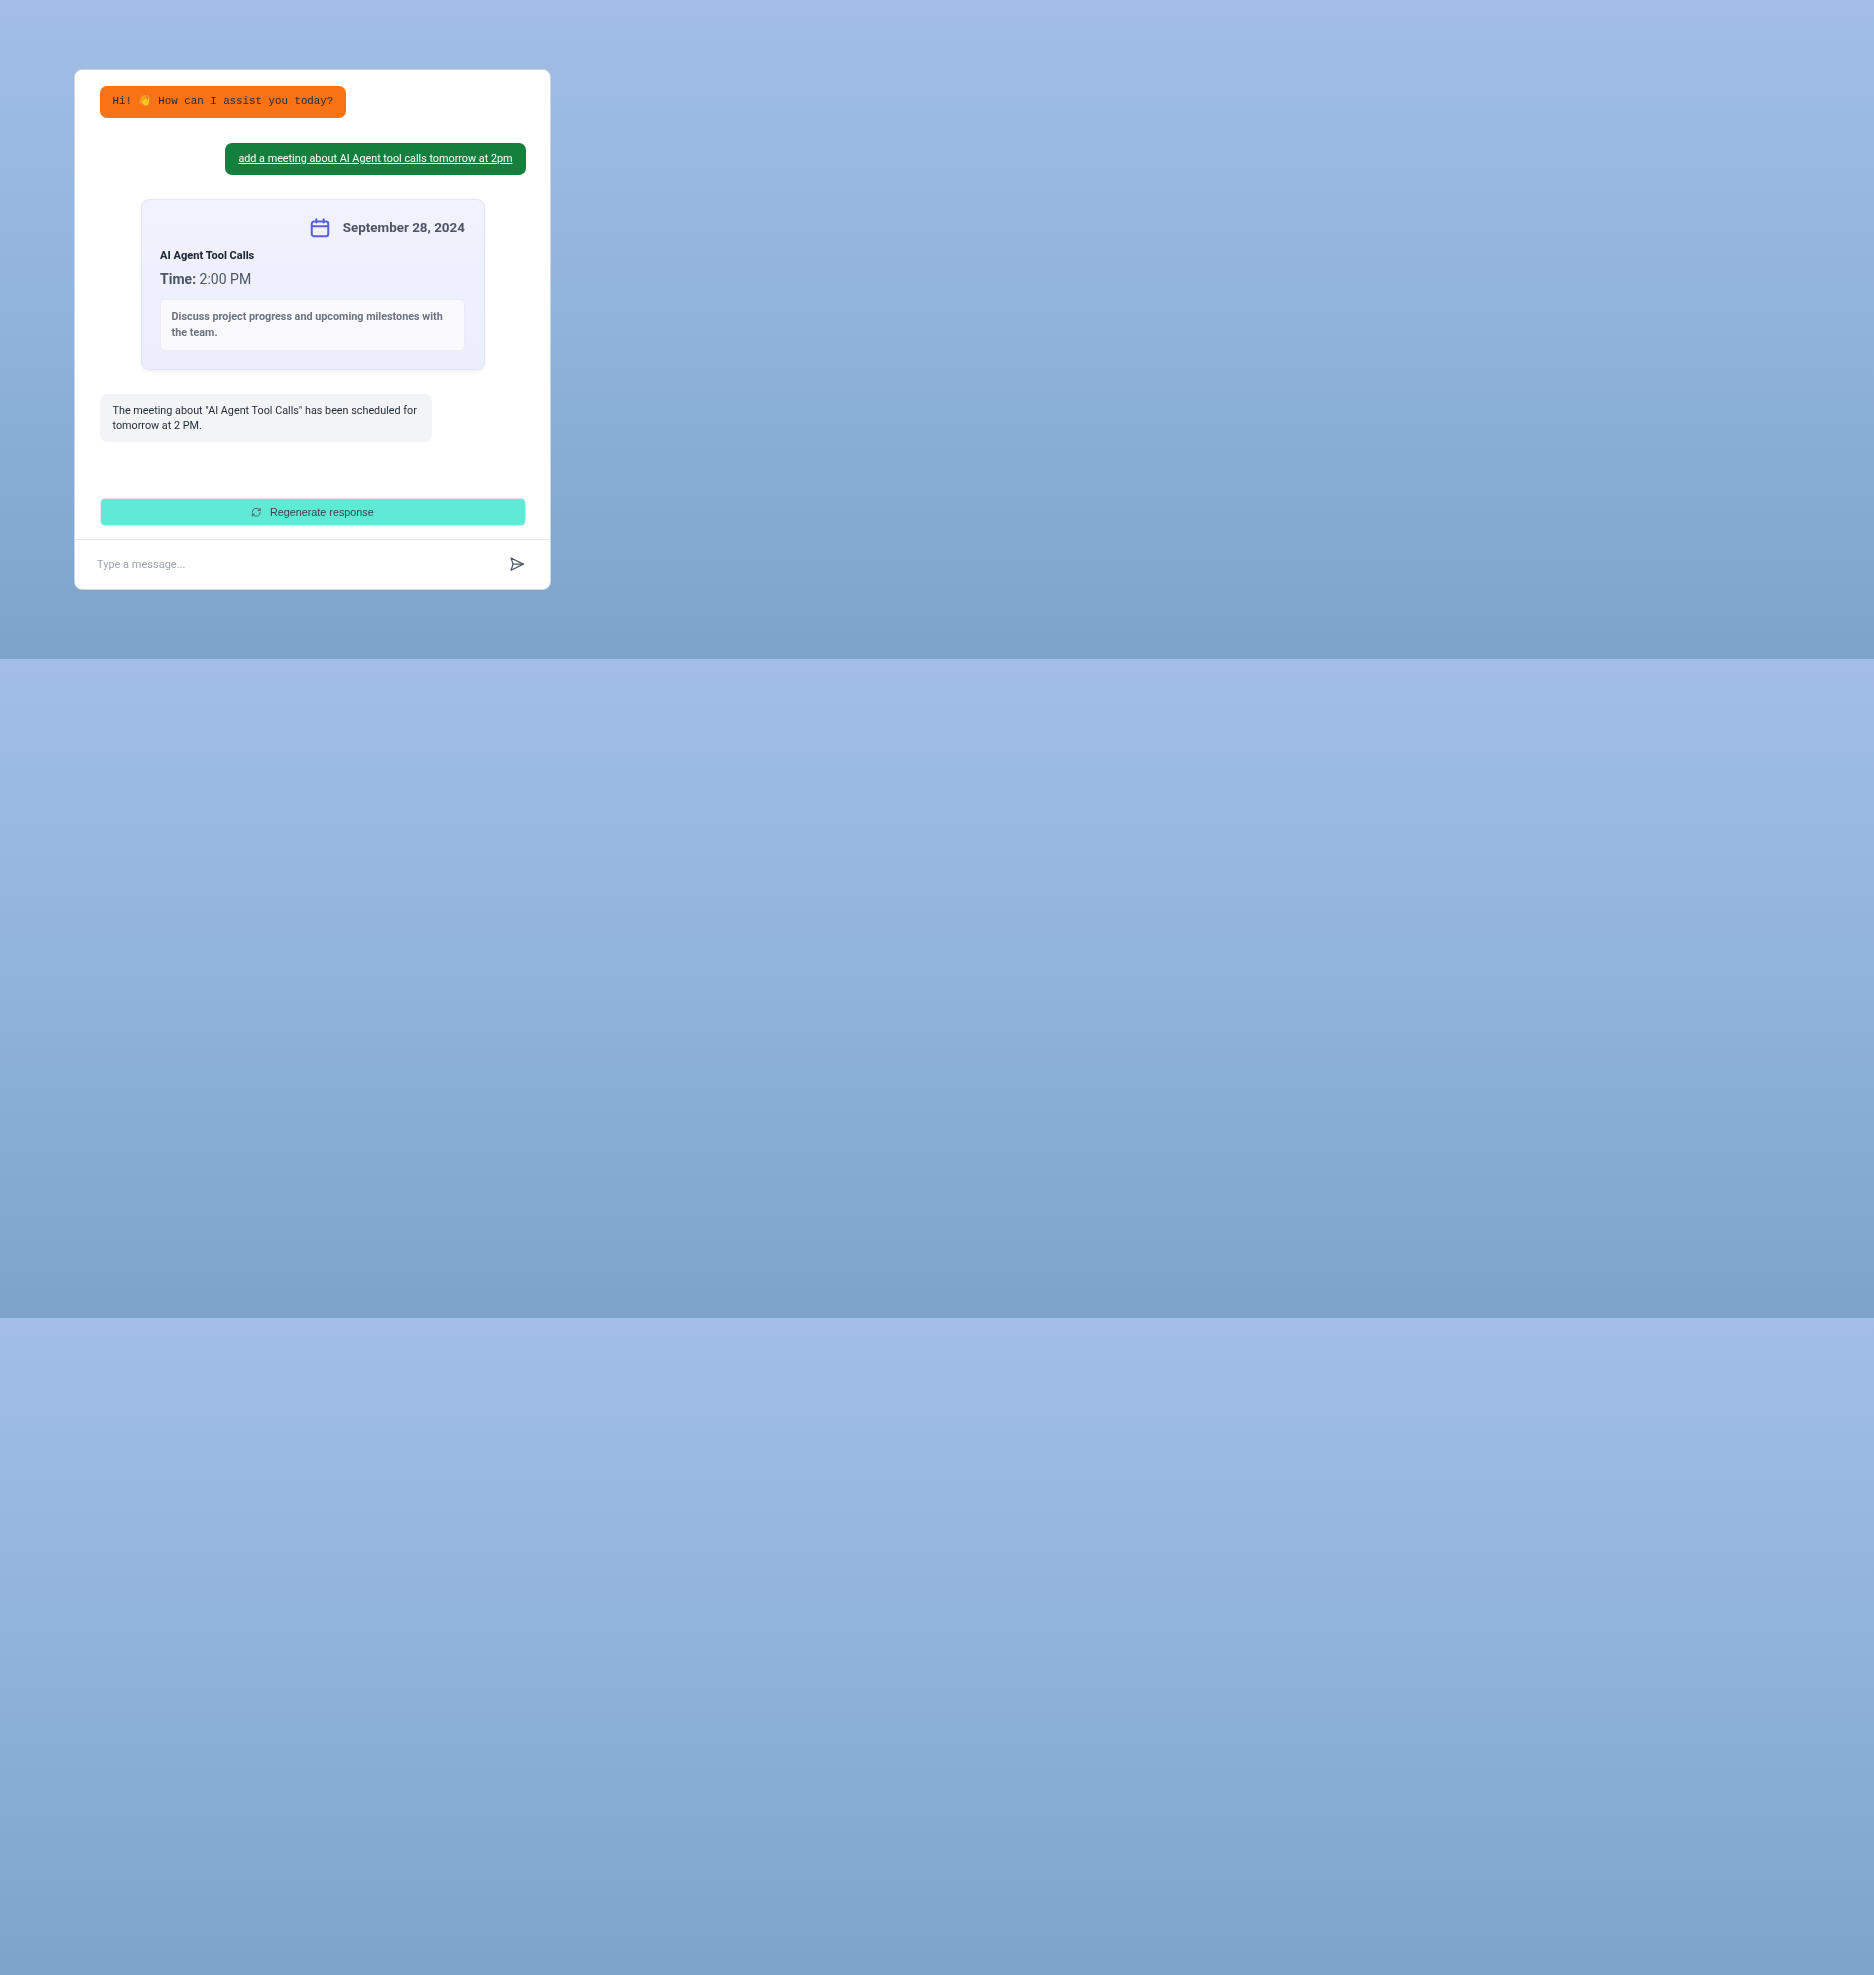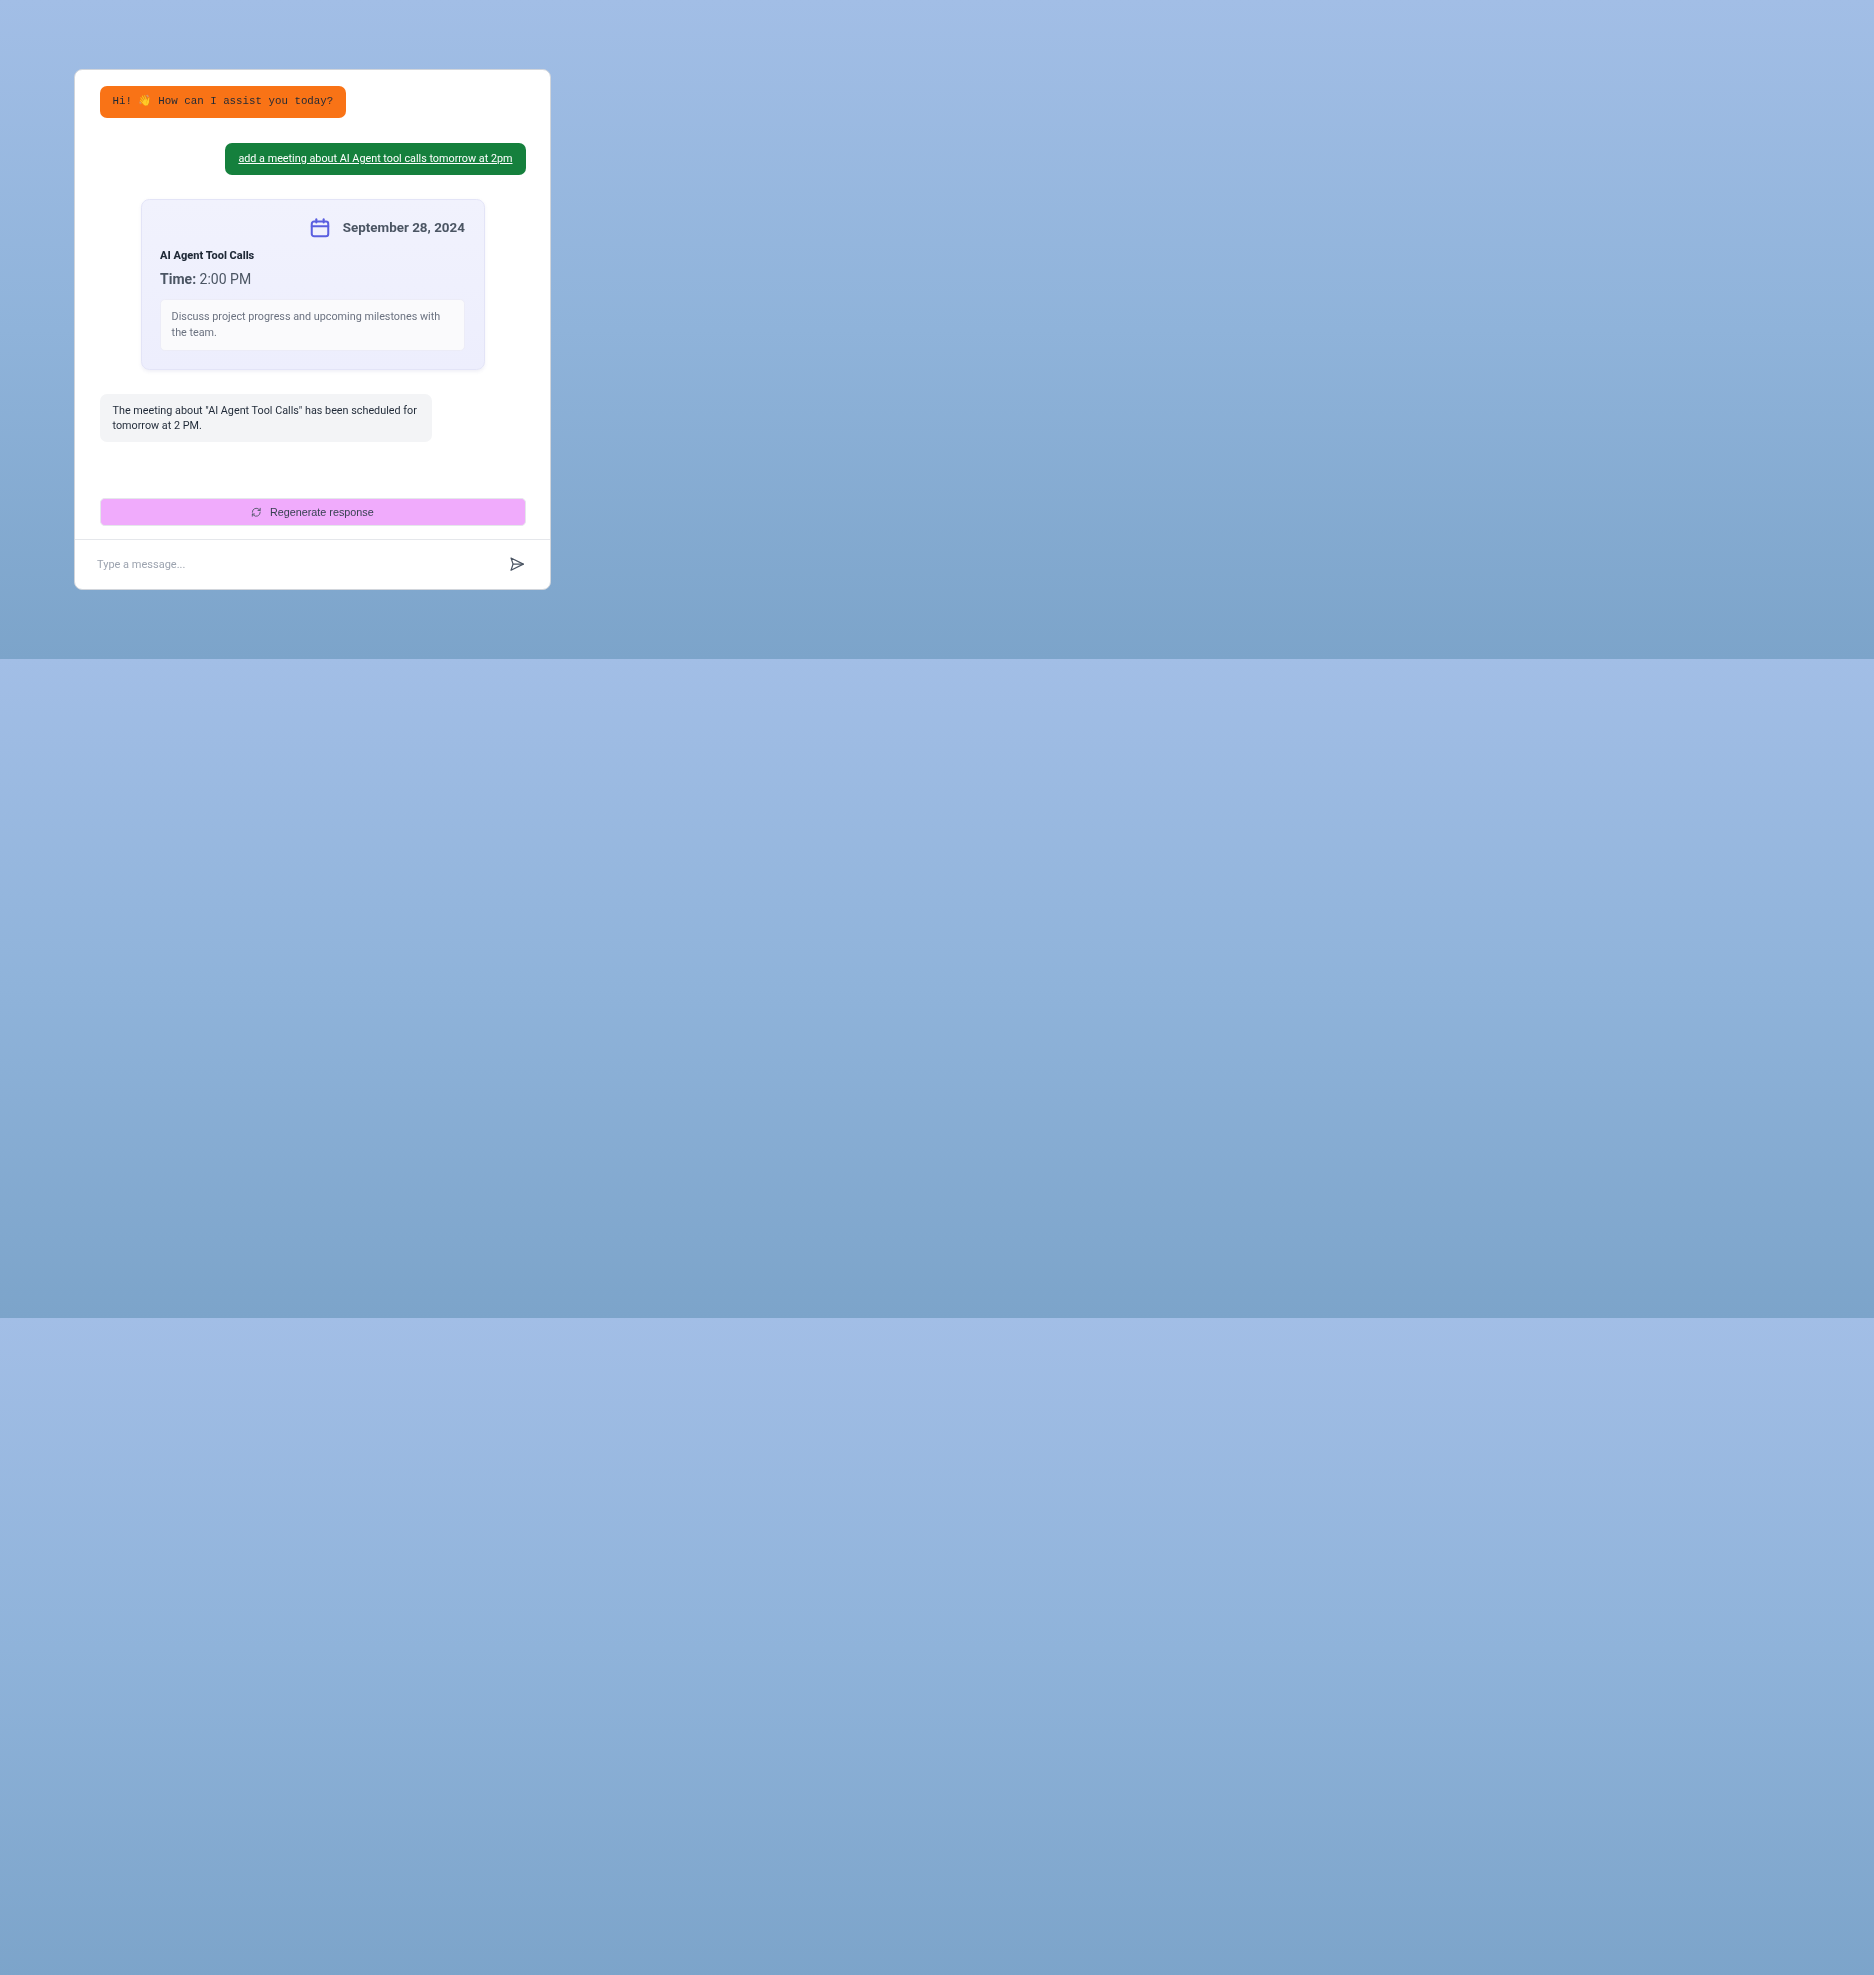--- a/index.html
+++ b/index.html
@@ -138,31 +138,32 @@
     }
 
     .event-description {
       background: #fafafc;
       border: 0.6px solid #ececf7;
       border-radius: 4.7px;
       padding: 9.3px 10.5px;
       font-size: 10.8px;
       line-height: 1.5;
       color: #6b7280;
+      font-weight: bold;
     }
 
     
     .regen-row {
       padding: 0 24.5px 13px 24.5px;
       margin-top: 17.5px;
     }
 
     .regen-button {
       width: 100%;
-      background: #f0abfc;
+      background: #5eead4;
       border: 0.6px solid #e5e7eb;
       border-radius: 4.7px;
       padding: 7px 0;
       font-size: 10.8px;
       font-weight: 500;
       color: #374151;
       cursor: pointer;
       display: flex;
       align-items: center;
       justify-content: center;

